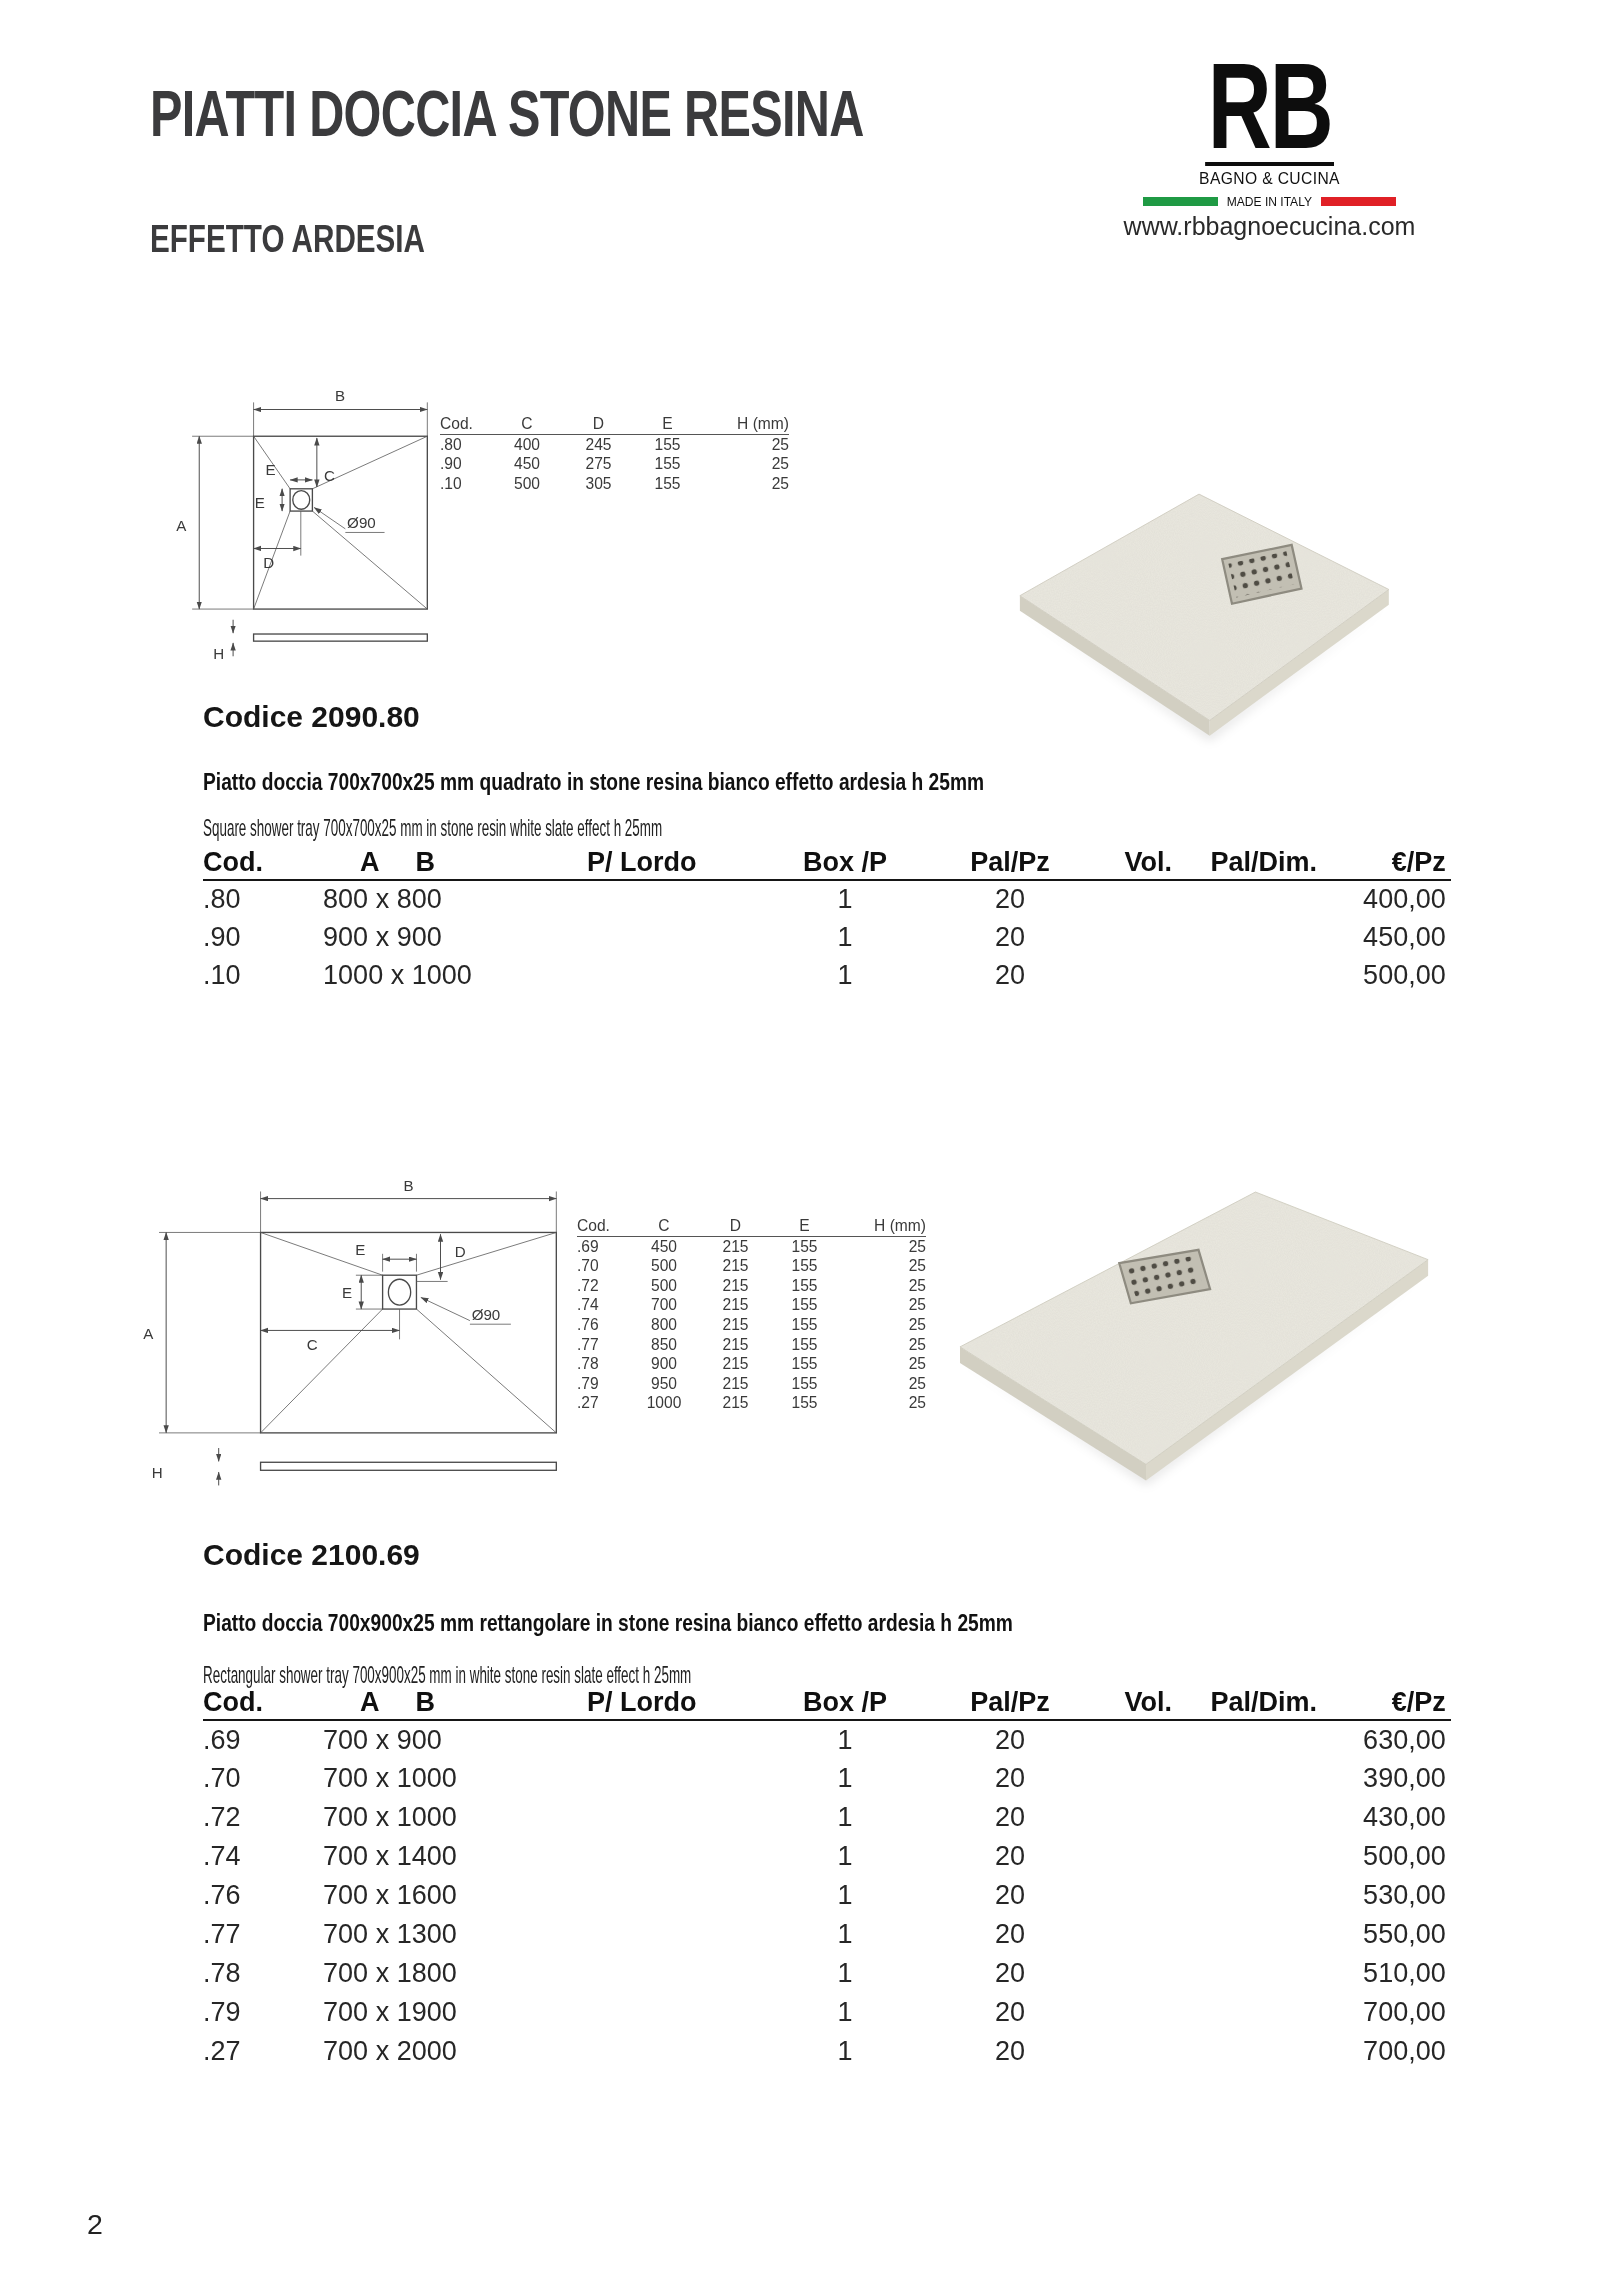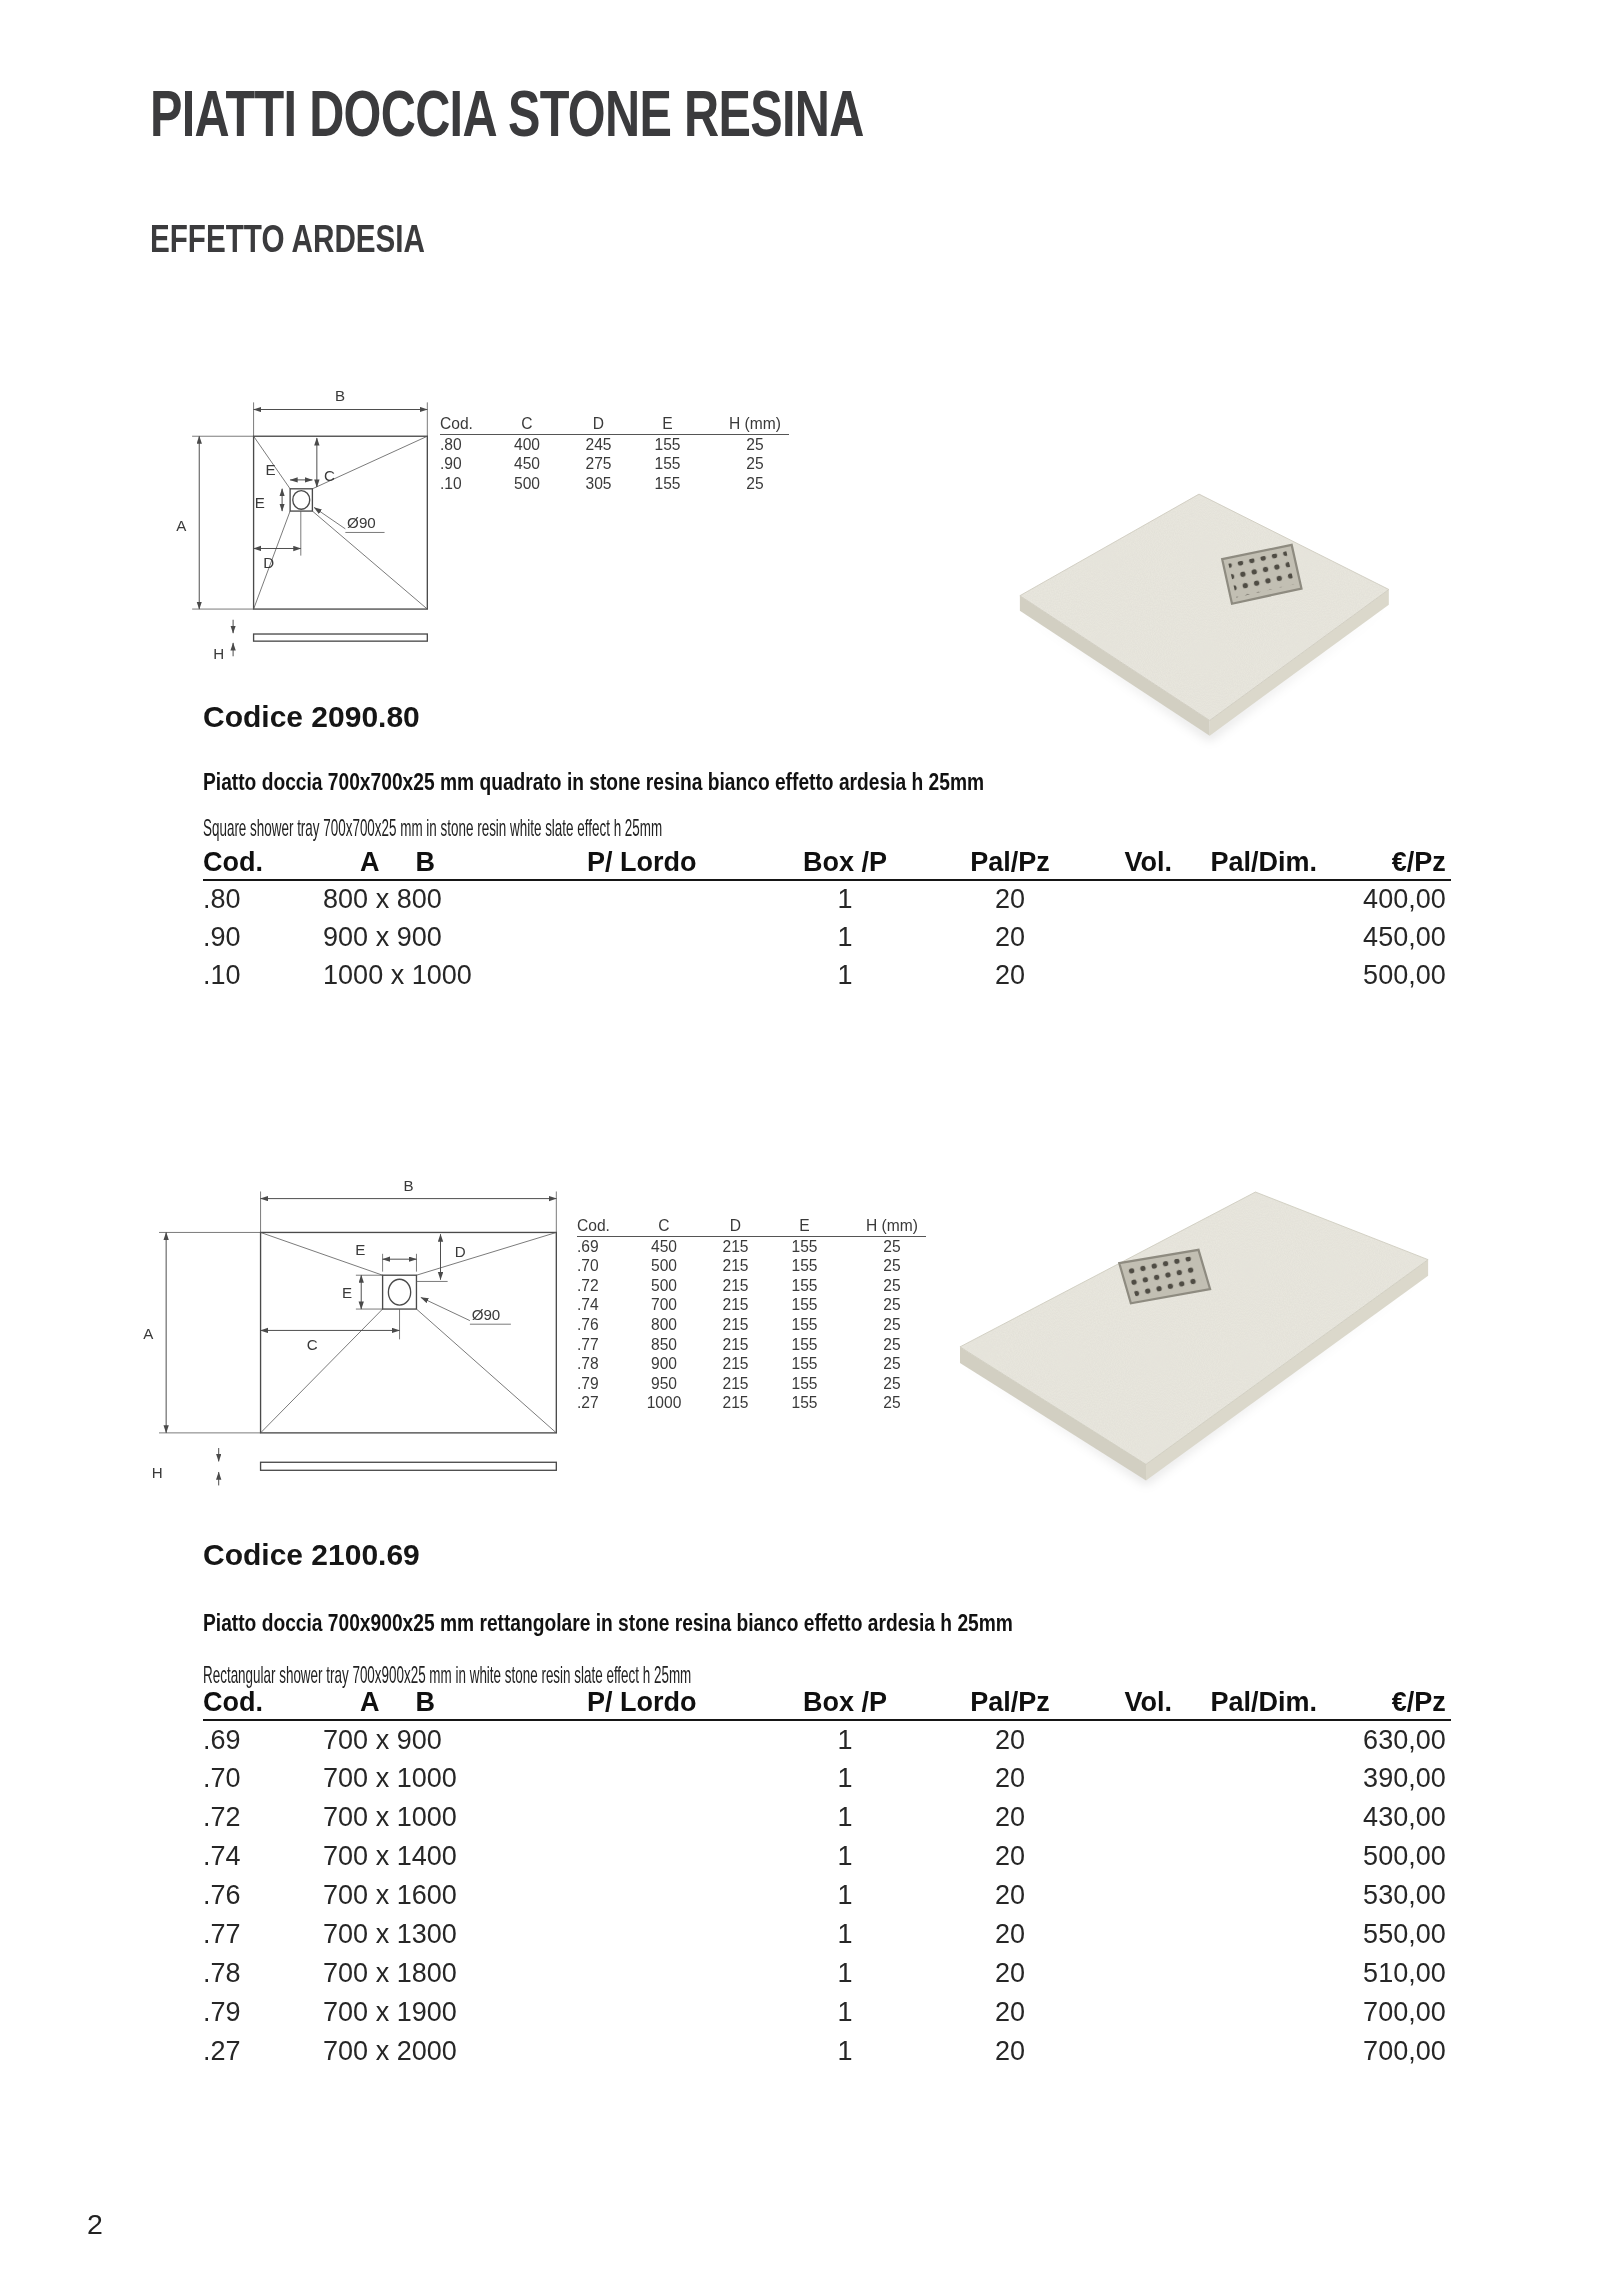--- a/index.html
+++ b/index.html
@@ -53,21 +53,21 @@
   
   .dims-table{position:absolute;width:349px;border-collapse:collapse;table-layout:fixed;
               font-size:15.6px;color:#3a3a3a;}
   #dims1{left:440px;top:413px;} #dims2{left:577px;top:1215px;}
   .dims-table th{font-weight:400;height:21.4px;vertical-align:middle;white-space:nowrap;padding:0;}
   .dims-table thead tr{border-bottom:1.8px solid #555;}
   .dims-table tbody tr{height:19.6px;}
   .dims-table td{vertical-align:middle;white-space:nowrap;padding:0;}
   .dims-table .c0{text-align:left;}
   .dims-table .c1,.dims-table .c2,.dims-table .c3{text-align:center;}
-  .dims-table .c4{text-align:center;padding-left:18px;}
+  .dims-table .c4{text-align:right;padding-left:18px;}
 
   
   .draw{position:absolute;}
   #draw1{left:160px;top:381px;} #draw2{left:134px;top:1179px;}
   .draw .dim{stroke:#4a4a4a;stroke-width:1.1;fill:none;}
   .draw .thin{stroke:#5a5a5a;stroke-width:.9;fill:none;}
   .draw .shape{stroke:#4a4a4a;stroke-width:1.5;fill:#fff;}
   .draw text{font-family:"Liberation Sans","DejaVu Sans",sans-serif;font-size:17px;fill:#3a3a3a;}
 
   
@@ -77,20 +77,30 @@
   #pagenum{position:absolute;left:87px;top:2208px;font-size:28.5px;color:#222;}
 </style>
 </head>
 <body>
 
 <div id="page">
 
   <div id="title">PIATTI DOCCIA STONE RESINA</div>
   <div id="subtitle">EFFETTO ARDESIA</div>
 
+  <div id="logo">
+    <span class="rb">RB</span>
+    <span class="brand-name">BAGNO &amp; CUCINA</span>
+    <div class="flag-row">
+      <span class="flag-bar" style="background: rgb(31, 154, 68);"></span>
+      <span class="made-in">MADE IN ITALY</span>
+      <span class="flag-bar" style="background: rgb(224, 32, 38);"></span>
+    </div>
+    <span class="website">www.rbbagnoecucina.com</span>
+  </div>
 
   <svg id="draw1" class="draw" width="303" height="294" viewBox="0 0 340 330">
     <defs>
       <marker id="ar1" markerWidth="10" markerHeight="8" refX="8.5" refY="3" orient="auto-start-reverse" markerUnits="userSpaceOnUse">
         <path d="M0,0 L9,3 L0,6 z" fill="#4a4a4a"></path>
       </marker>
     </defs>
 
     <path class="thin" d="M105,62 V24 M300,62 V24"></path>
     <line class="dim" x1="105" y1="32" x2="300" y2="32" marker-start="url(#ar1)" marker-end="url(#ar1)"></line>

